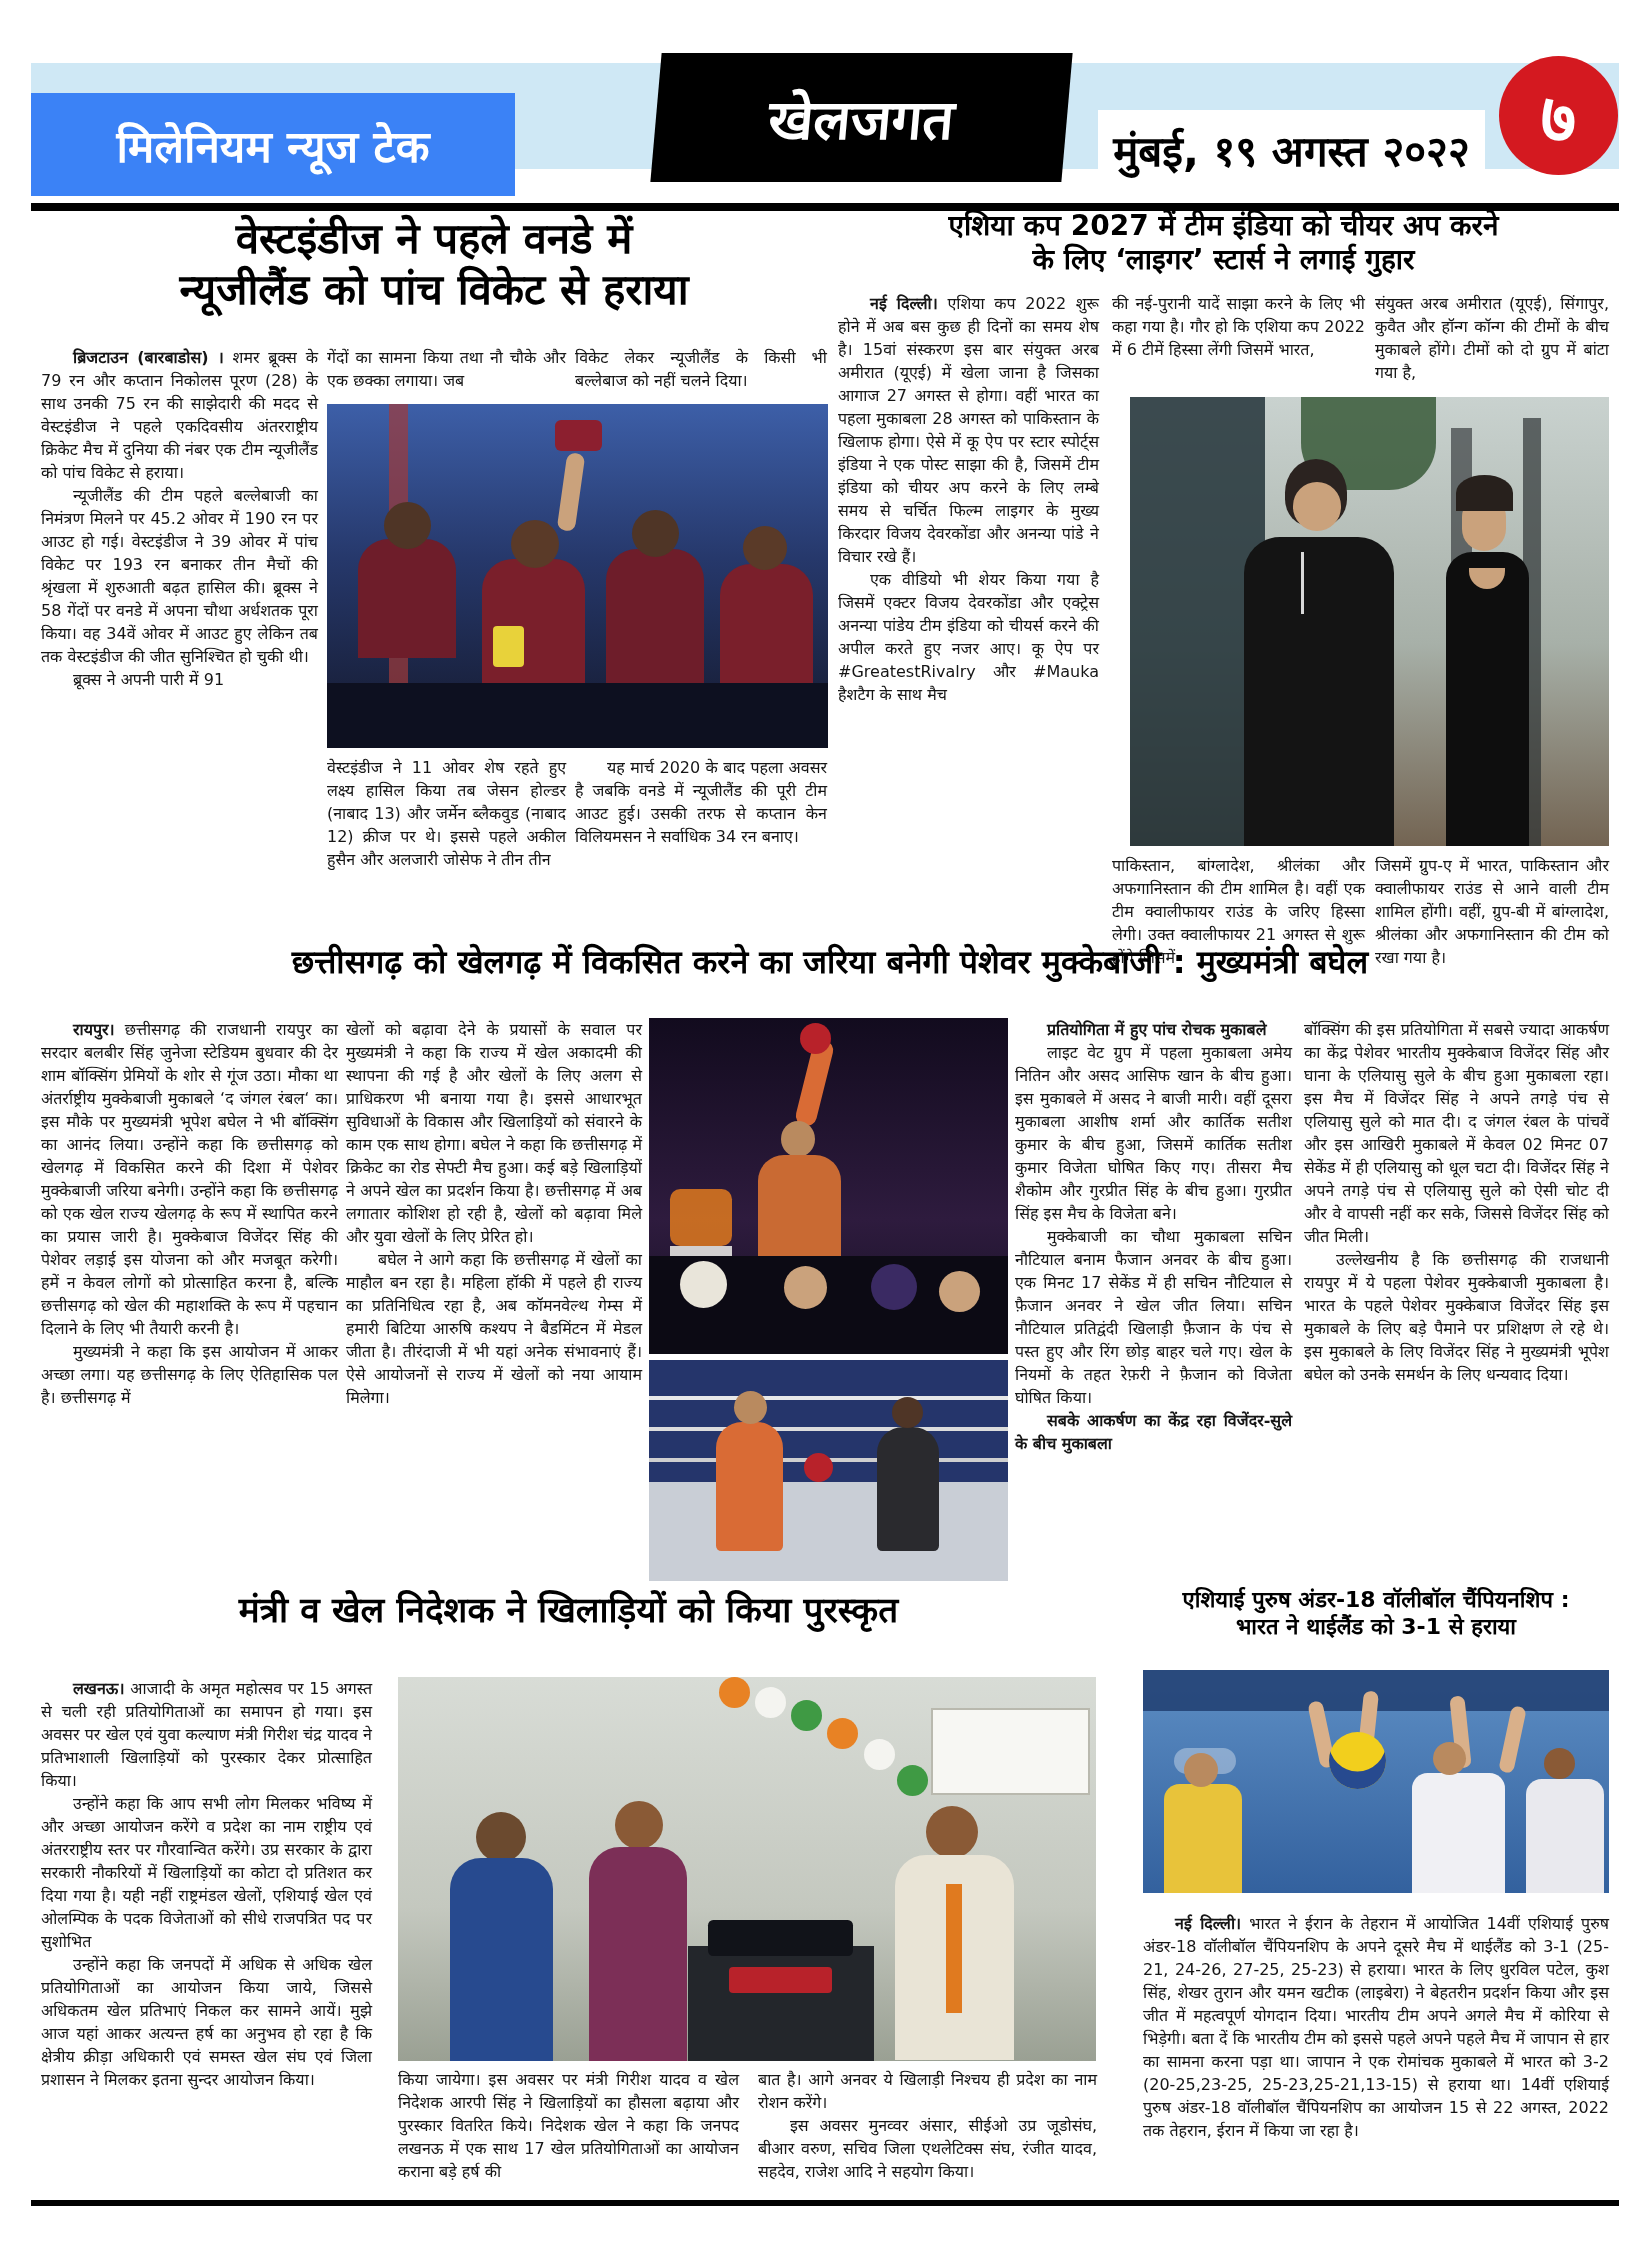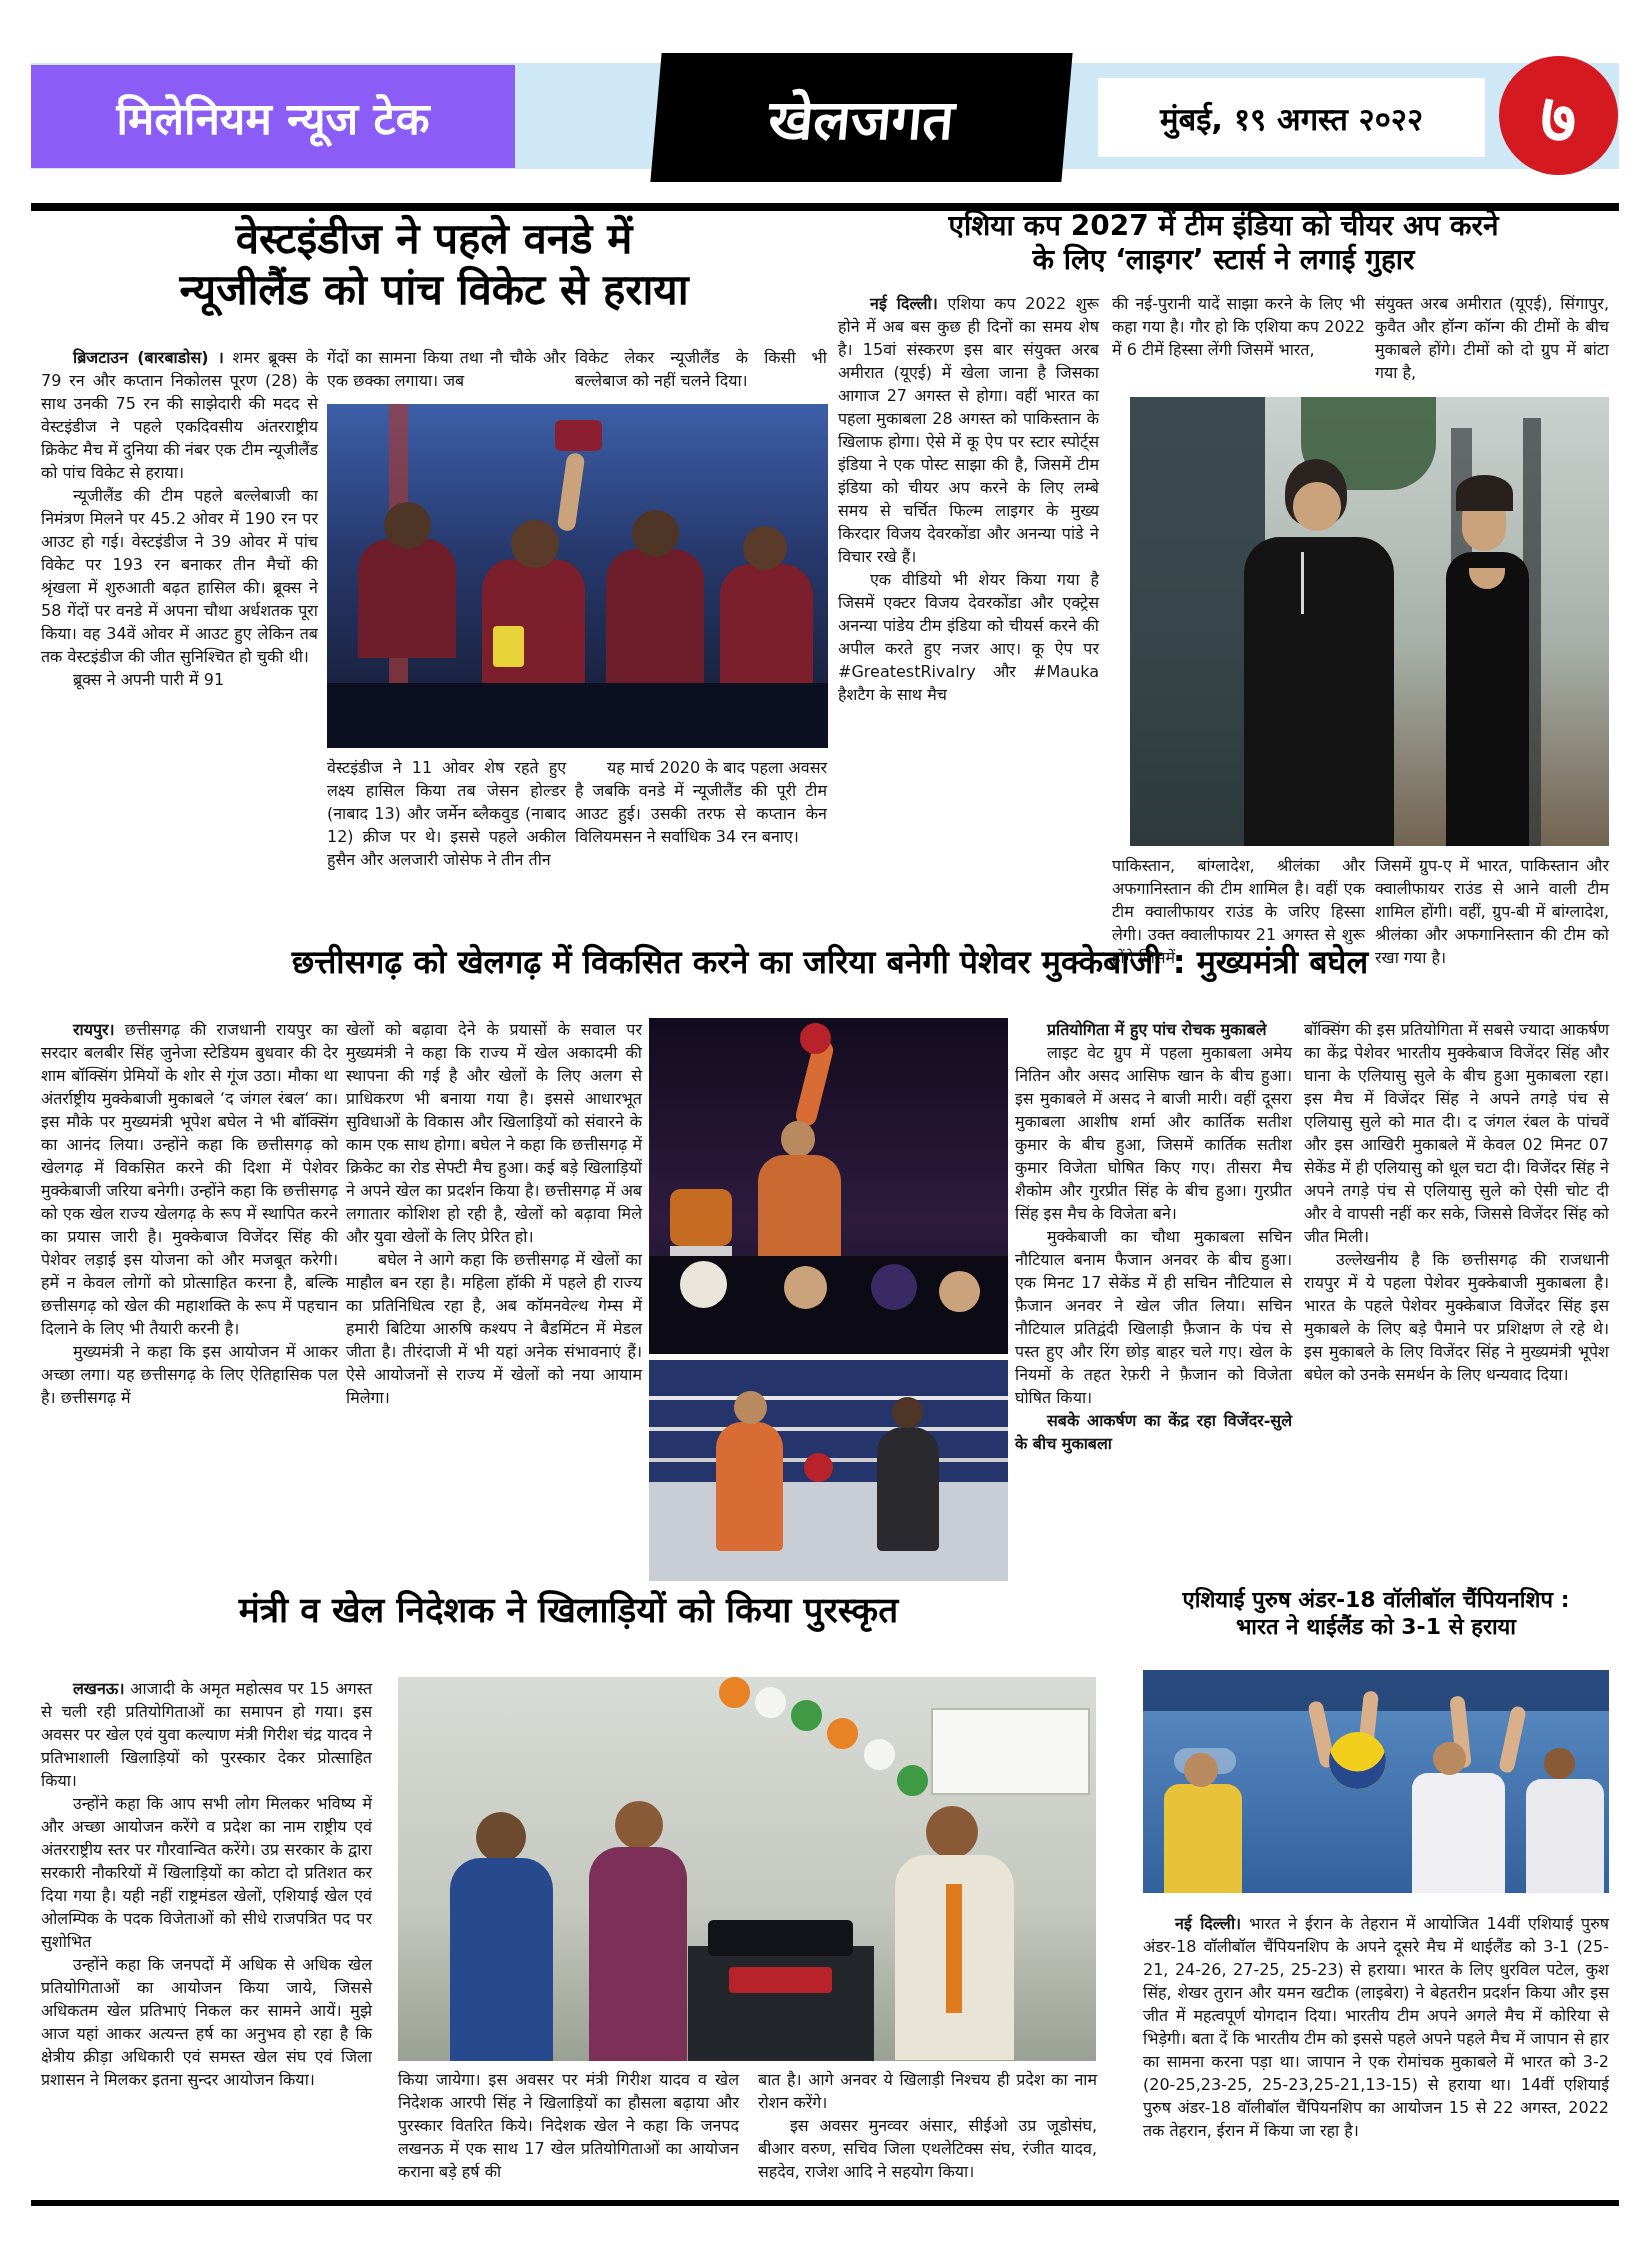--- a/index.html
+++ b/index.html
@@ -1,26 +1,26 @@
 <!DOCTYPE html>
 <html style="font-size:8.3px"><head>
 <meta charset="utf-8">
 <style>
   html,body{margin:0;padding:0;background:#e8e8e8;}
   #page{position:relative;width:1650px;height:2261px;background:#ffffff;overflow:hidden;
         font-family:"DejaVu Sans",sans-serif;color:#111;}
   .abs{position:absolute;}
   
   .band{background:#cfe8f5;}
-  .masthead{background:#8b5cf6;color:#fff;font-weight:bold;font-size:44px;
-            display:flex;align-items:center;justify-content:center;white-space:nowrap;}
+  .masthead{background:#3b82f6;color:#fff;font-weight:bold;font-size:44px;
+            display:flex;align-items:center;justify-content:center;white-space:nowrap;margin-top:28px;}
   .section-banner{background:#000;color:#fff;font-weight:bold;font-size:55px;
             display:flex;align-items:center;justify-content:center;transform:skewX(-5deg);white-space:nowrap;}
-  .date-box{background:#fff;color:#000;font-weight:bold;font-size:31px;
-            display:flex;align-items:center;justify-content:center;white-space:nowrap;}
+  .date-box{background:#fff;color:#000;font-weight:bold;font-size:42px;
+            display:flex;align-items:center;justify-content:center;white-space:nowrap;margin-top:32px;}
   .page-badge{background:#d41920;color:#fff;font-weight:bold;font-size:68px;border-radius:50%;
             display:flex;align-items:center;justify-content:center;}
   .rule{background:#000;}
   
   .hl{font-weight:bold;color:#000;text-align:center;white-space:nowrap;line-height:1.22;}
   
   .col{font-size:16px;line-height:23px;text-align:justify;color:#151515;}
   .para{margin:0;text-indent:32px;}
   .frag{margin:0;text-indent:0;}
   .col b{font-weight:bold;}

